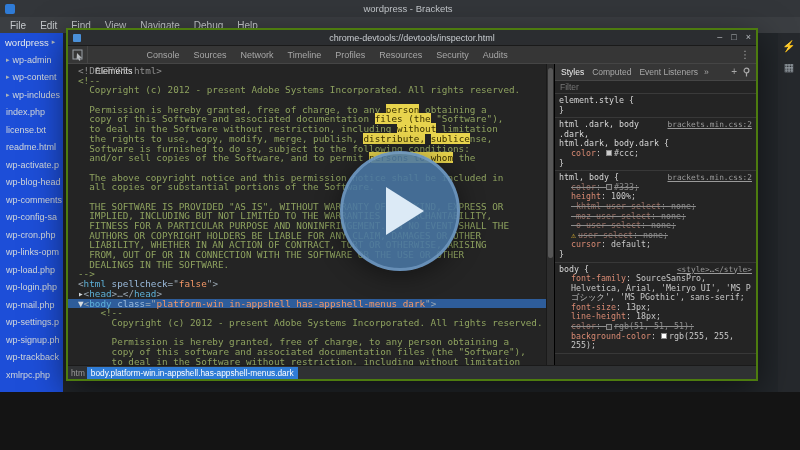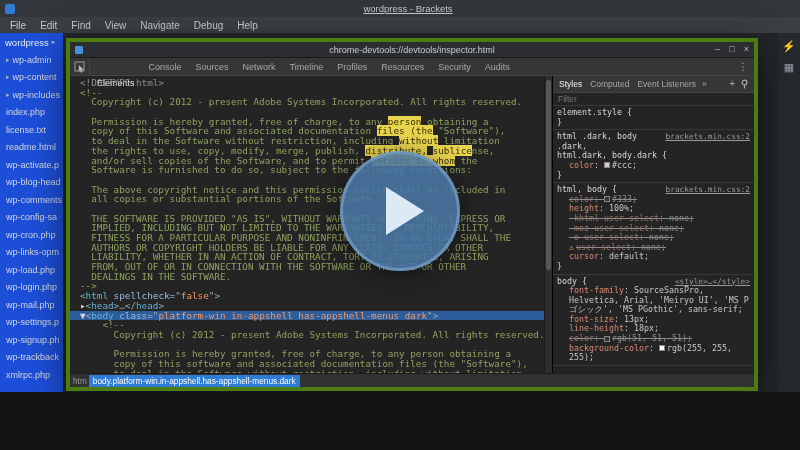--- a/index.html
+++ b/index.html
@@ -4,35 +4,35 @@
 <style>
   *{margin:0;padding:0;box-sizing:border-box;}
   html,body{width:800px;height:450px;overflow:hidden;background:#111;}
   body{font-family:"Liberation Sans",sans-serif;position:relative;}
   #stage{position:absolute;inset:0;width:800px;height:450px;background:#161616;overflow:hidden;}
 
   
   .brackets{position:absolute;left:0;top:0;width:800px;height:392px;background:#1d2023;display:flex;flex-direction:column;}
   .titlebar{height:17px;background:#33363a;display:flex;align-items:center;position:relative;flex:0 0 17px;}
   .app-logo{width:10px;height:10px;margin-left:5px;background:#2f7bd6;border-radius:2px;z-index:2;}
-  .title-text{position:absolute;left:16px;right:0;text-align:center;font-size:9.5px;color:#c3c7cb;text-decoration:underline;}
+  .title-text{position:absolute;left:16px;right:0;text-align:center;font-size:9.5px;color:#c3c7cb;}
   .menubar{height:16px;background:#3b3e42;display:flex;align-items:center;padding-left:3px;flex:0 0 16px;}
   .menu-item{font-size:10px;color:#c6cacd;padding:0 7px;}
   .bmain{flex:1;display:flex;min-height:0;}
   .sidebar{width:63px;background:#1d4ed8;flex:0 0 63px;overflow:hidden;}
   .proj-header{display:flex;align-items:center;height:18px;padding-left:5px;color:#e6eaec;font-size:9.5px;white-space:nowrap;}
   .proj-arrow{margin-left:3px;font-size:7px;color:#b2bac0;}
   .tree-item{height:17.5px;display:flex;align-items:center;padding-left:6px;font-size:9px;color:#d3d8db;white-space:nowrap;overflow:hidden;}
   .tree-item .tri{color:#aab2b8;font-size:7px;margin-right:3px;}
   .editor-bg{flex:1;background:#22262a;}
   .rtoolbar{width:22px;flex:0 0 22px;background:#26292d;display:flex;flex-direction:column;align-items:center;padding-top:7px;gap:9px;}
   .rtool-icon{color:#9aa2a9;font-size:11px;line-height:12px;}
 
   
-  .devtools{position:absolute;left:66px;top:38px;width:692px;height:353px;background:#242424;border:4px solid #4d7c0f;box-shadow:0 10px 34px rgba(0,0,0,.55);display:flex;flex-direction:column;}
+  .devtools{position:absolute;left:66px;top:28px;width:692px;height:353px;background:#242424;border:2px solid #4d7c0f;box-shadow:0 10px 34px rgba(0,0,0,.55);display:flex;flex-direction:column;}
   .dt-titlebar{height:16px;background:#2b2d30;display:flex;align-items:center;position:relative;flex:0 0 16px;border-bottom:1px solid #1a1a1a;}
   .dt-favicon{width:8px;height:8px;margin-left:5px;background:#4a90d9;border-radius:1px;z-index:2;}
   .dt-title{position:absolute;left:0;right:0;text-align:center;font-size:9px;color:#c9cdd1;}
   .dt-controls{position:absolute;right:5px;top:0;display:flex;gap:9px;z-index:2;}
   .dt-ctrl{color:#b8bcc0;font-size:9px;line-height:15px;}
   .dt-tabbar{height:18px;background:#363636;border-bottom:1px solid #454545;display:flex;align-items:stretch;flex:0 0 18px;}
   .inspect-btn{width:20px;display:flex;align-items:center;justify-content:center;border-right:1px solid #454545;}
   .dt-tab{font-size:9px;color:#a8a8a8;display:flex;align-items:center;padding:0 7px;}
   .dt-tab.active{background:#4b4b4b;color:#f0f0f0;margin-top:25px;}
   .dt-menu-dots{margin-left:auto;color:#a8a8a8;font-size:10px;display:flex;align-items:center;padding:0 6px;}
@@ -221,22 +221,22 @@
     <div class="dt-content">
       <div class="dom-panel">
           <div class="dom-line"><span class="tk-doctype">&lt;!DOCTYPE html&gt;</span></div>
           <div class="dom-line"><span class="tk-comment">&lt;!--</span></div>
           <div class="dom-line"><span class="tk-comment">  Copyright (c) 2012 - present Adobe Systems Incorporated. All rights reserved.</span></div>
           <div class="dom-line">&nbsp;</div>
           <div class="dom-line"><span class="tk-comment">  Permission is hereby granted, free of charge, to any </span><span class="tk-hl">person</span><span class="tk-comment"> obtaining a</span></div>
           <div class="dom-line"><span class="tk-comment">  copy of this Software and associated documentation </span><span class="tk-hl">files (the</span><span class="tk-comment"> "Software"),</span></div>
           <div class="dom-line"><span class="tk-comment">  to deal in the Software without restriction, including </span><span class="tk-hl">without</span><span class="tk-comment"> limitation</span></div>
           <div class="dom-line"><span class="tk-comment">  the rights to use, copy, modify, merge, publish, </span><span class="tk-hl">distribute,</span><span class="tk-comment"> </span><span class="tk-hl">sublice</span><span class="tk-comment">nse,</span></div>
+          <div class="dom-line"><span class="tk-comment">  Software is furnished to do so, subject to the following conditions:</span></div>
           <div class="dom-line"><span class="tk-comment">  and/or sell copies of the Software, and to permit </span><span class="tk-hl">persons to whom</span><span class="tk-comment"> the</span></div>
-          <div class="dom-line"><span class="tk-comment">  Software is furnished to do so, subject to the following conditions:</span></div>
           <div class="dom-line">&nbsp;</div>
           <div class="dom-line"><span class="tk-comment">  The above copyright notice and this permission notice shall be included in</span></div>
           <div class="dom-line"><span class="tk-comment">  all copies or substantial portions of the Software.</span></div>
           <div class="dom-line">&nbsp;</div>
           <div class="dom-line"><span class="tk-comment">  THE SOFTWARE IS PROVIDED "AS IS", WITHOUT WARRANTY OF ANY KIND, EXPRESS OR</span></div>
           <div class="dom-line"><span class="tk-comment">  IMPLIED, INCLUDING BUT NOT LIMITED TO THE WARRANTIES OF MERCHANTABILITY,</span></div>
           <div class="dom-line"><span class="tk-comment">  FITNESS FOR A PARTICULAR PURPOSE AND NONINFRINGEMENT. IN NO EVENT SHALL THE</span></div>
           <div class="dom-line"><span class="tk-comment">  AUTHORS OR COPYRIGHT HOLDERS BE LIABLE FOR ANY CLAIM, DAMAGES OR OTHER</span></div>
           <div class="dom-line"><span class="tk-comment">  LIABILITY, WHETHER IN AN ACTION OF CONTRACT, TORT OR OTHERWISE, ARISING</span></div>
           <div class="dom-line"><span class="tk-comment">  FROM, OUT OF OR IN CONNECTION WITH THE SOFTWARE OR THE USE OR OTHER</span></div>

